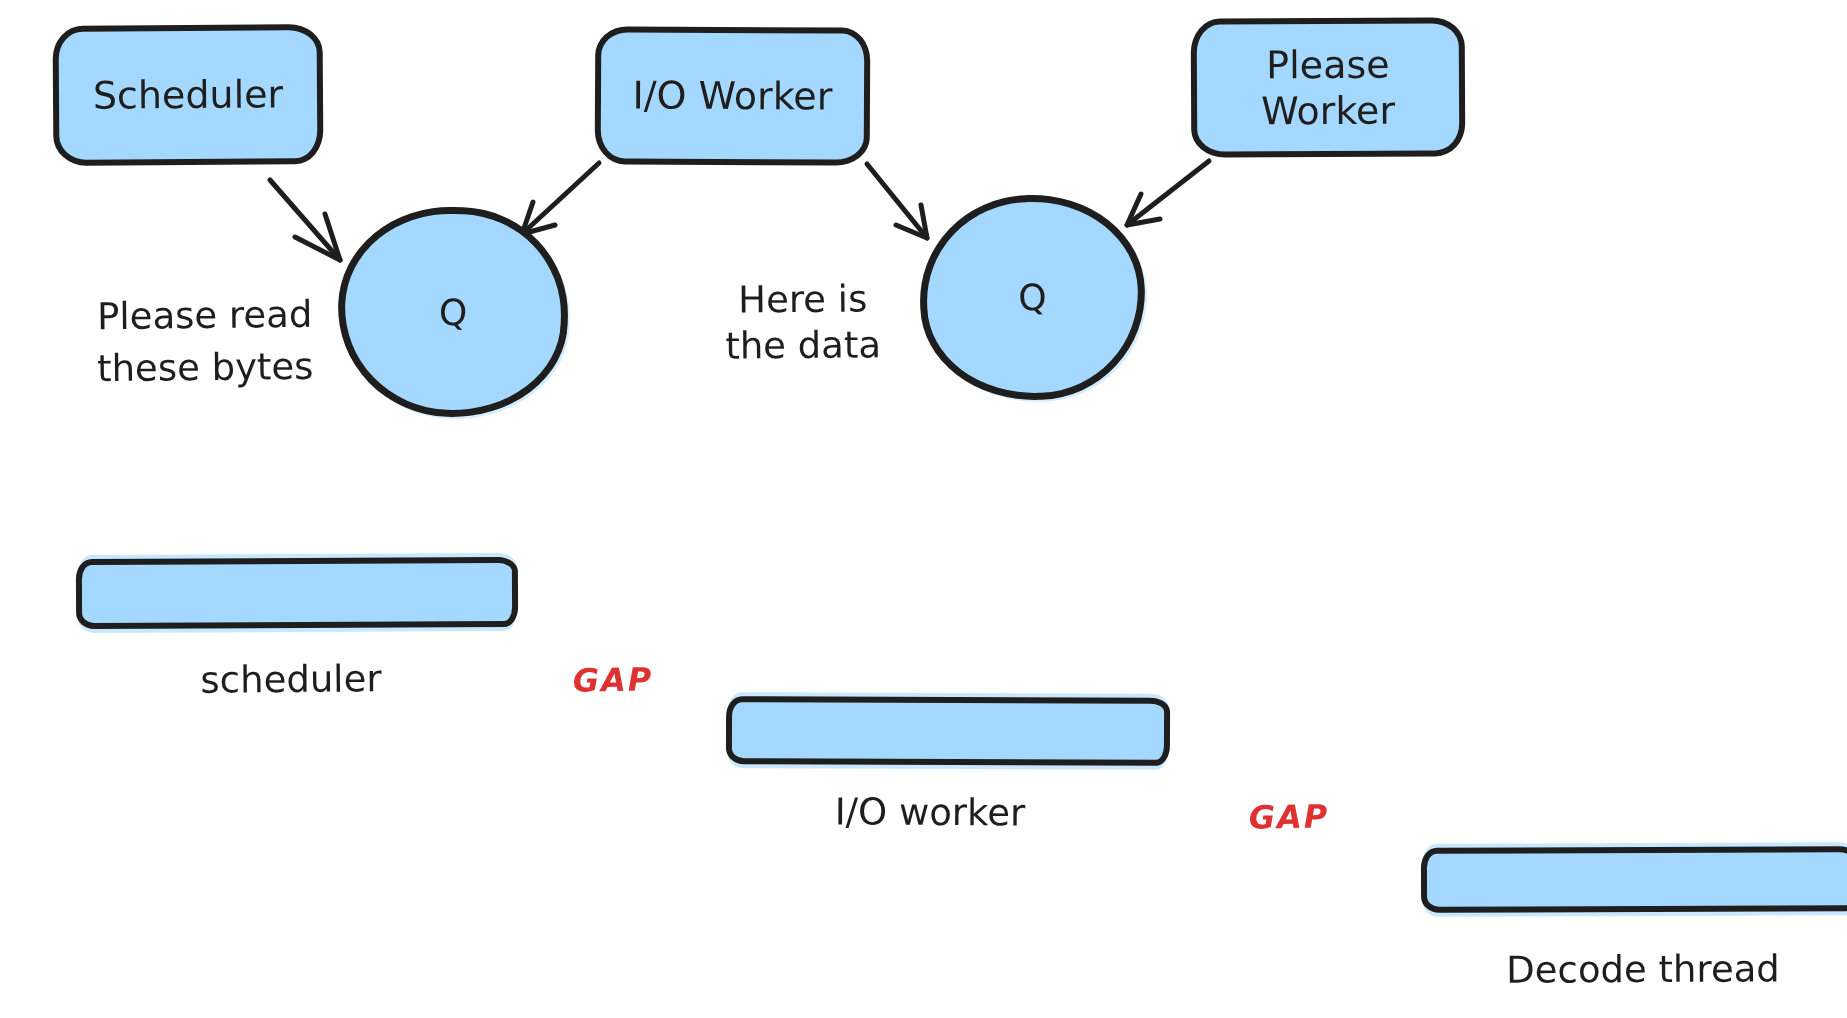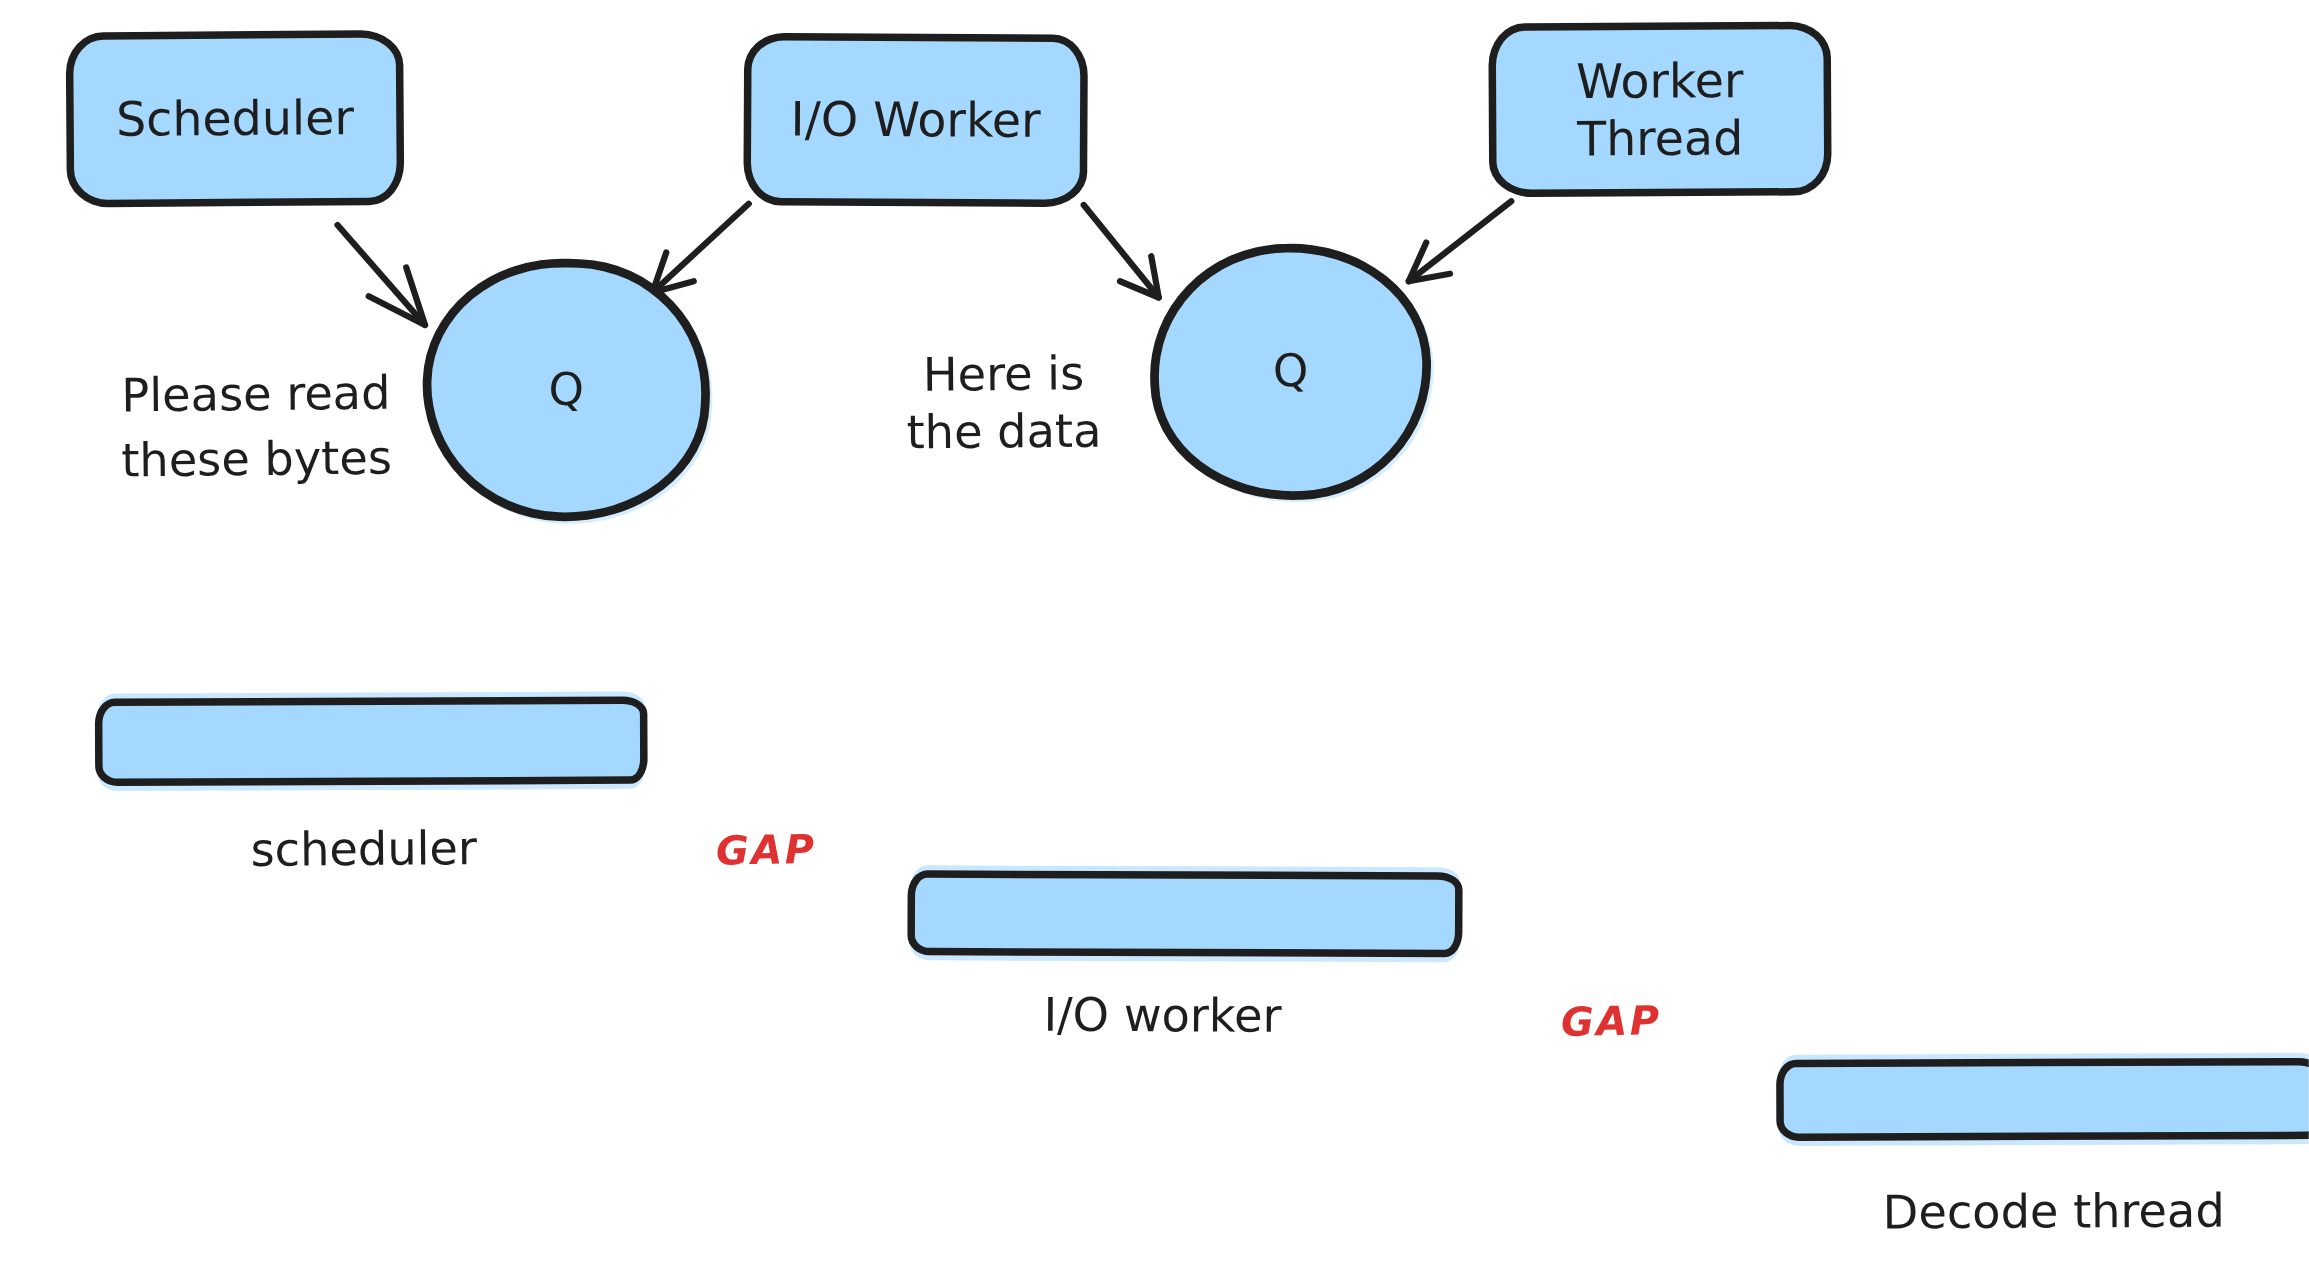--- a/index.html
+++ b/index.html
@@ -118,22 +118,22 @@
 
   <div class="node node-scheduler">
     <span class="line">Scheduler</span>
   </div>
 
   <div class="node node-io-worker">
     <span class="line">I/O Worker</span>
   </div>
 
   <div class="node node-decode-thread">
+    <span class="line">Please</span>
     <span class="line">Worker</span>
-    <span class="line">Thread</span>
   </div>
 
   <div class="queue queue-1">
     <span>Q</span>
   </div>
 
   <div class="queue queue-2">
     <span>Q</span>
   </div>
 

